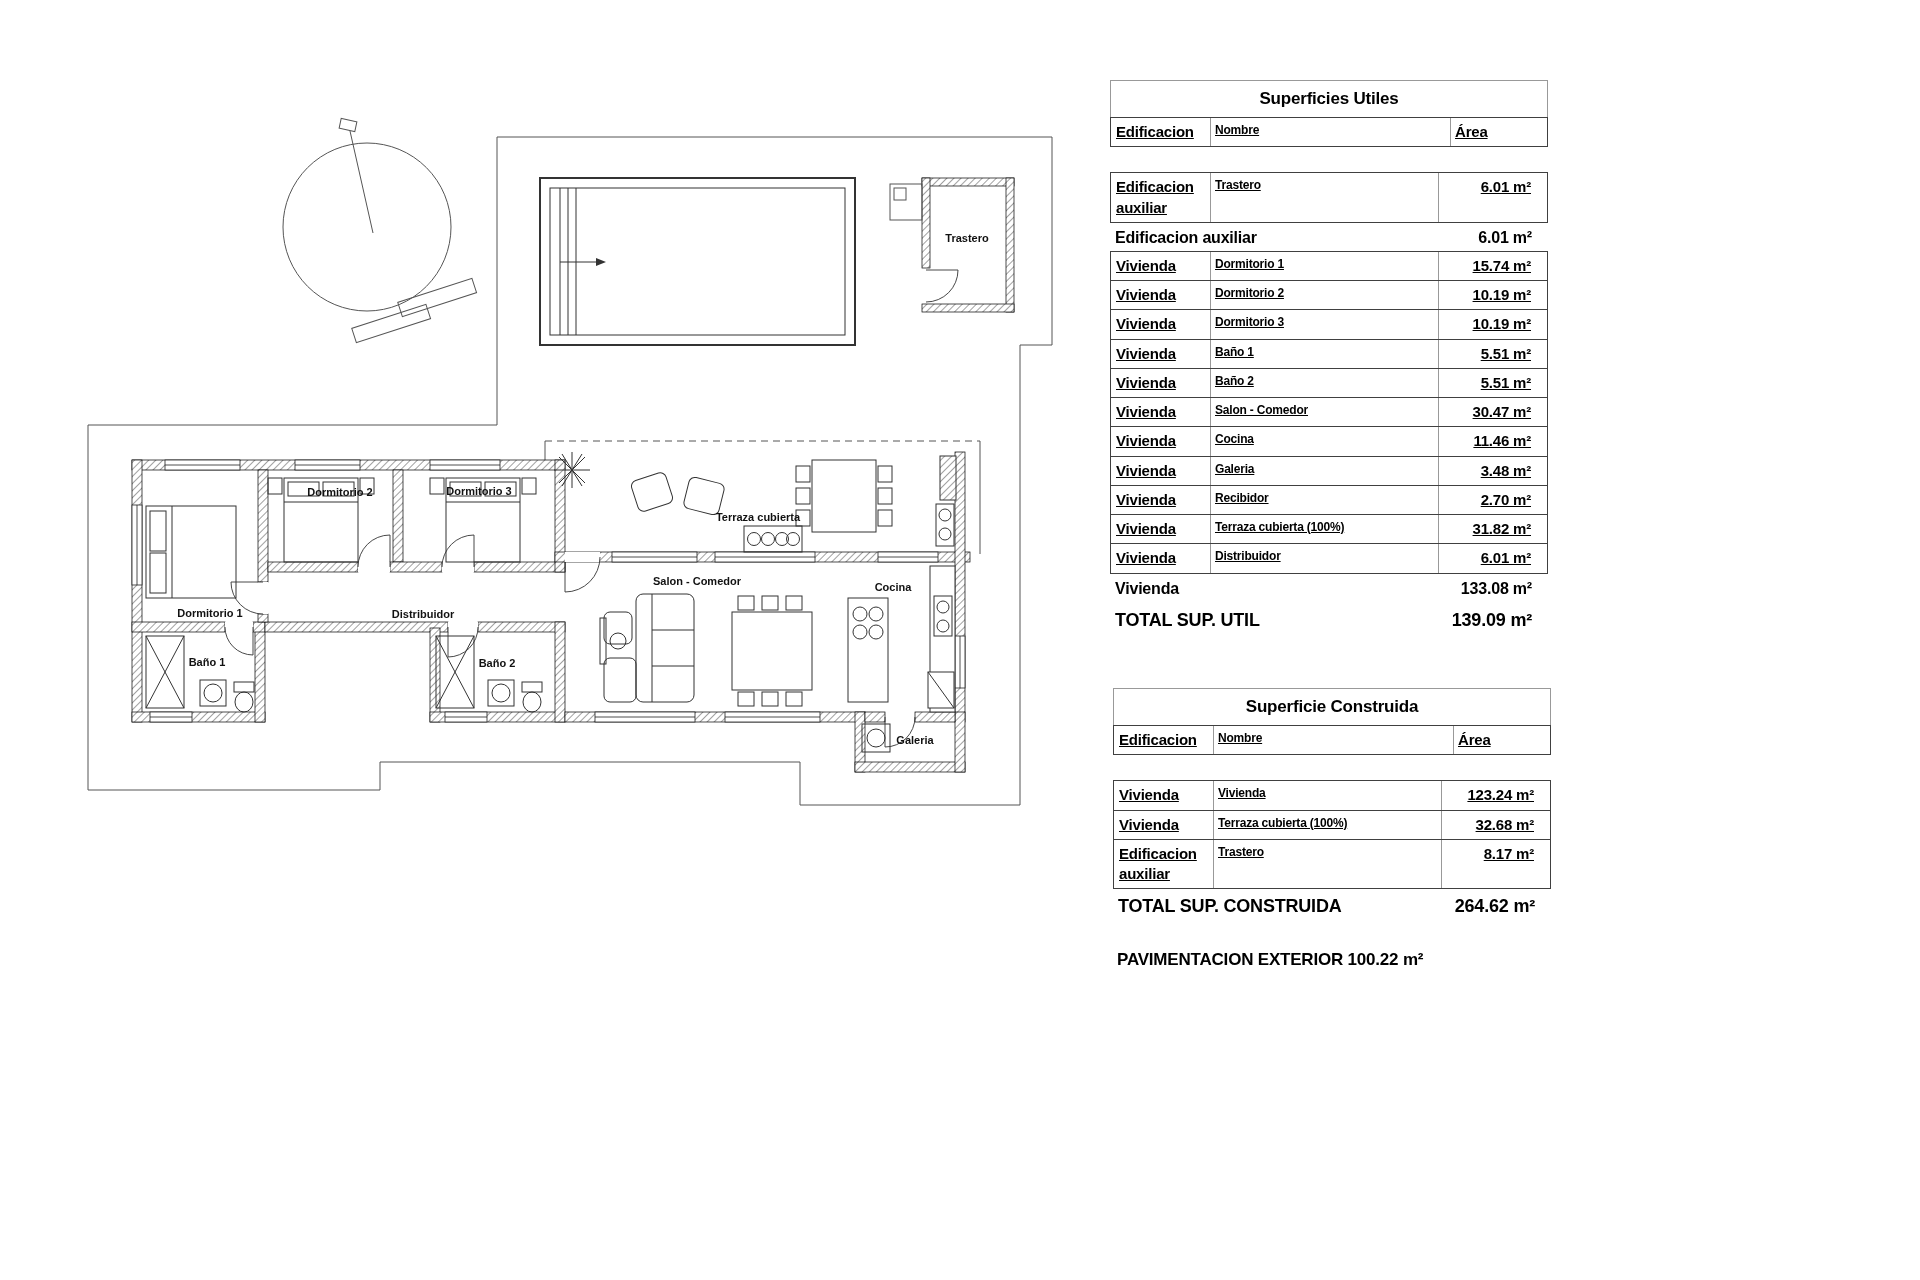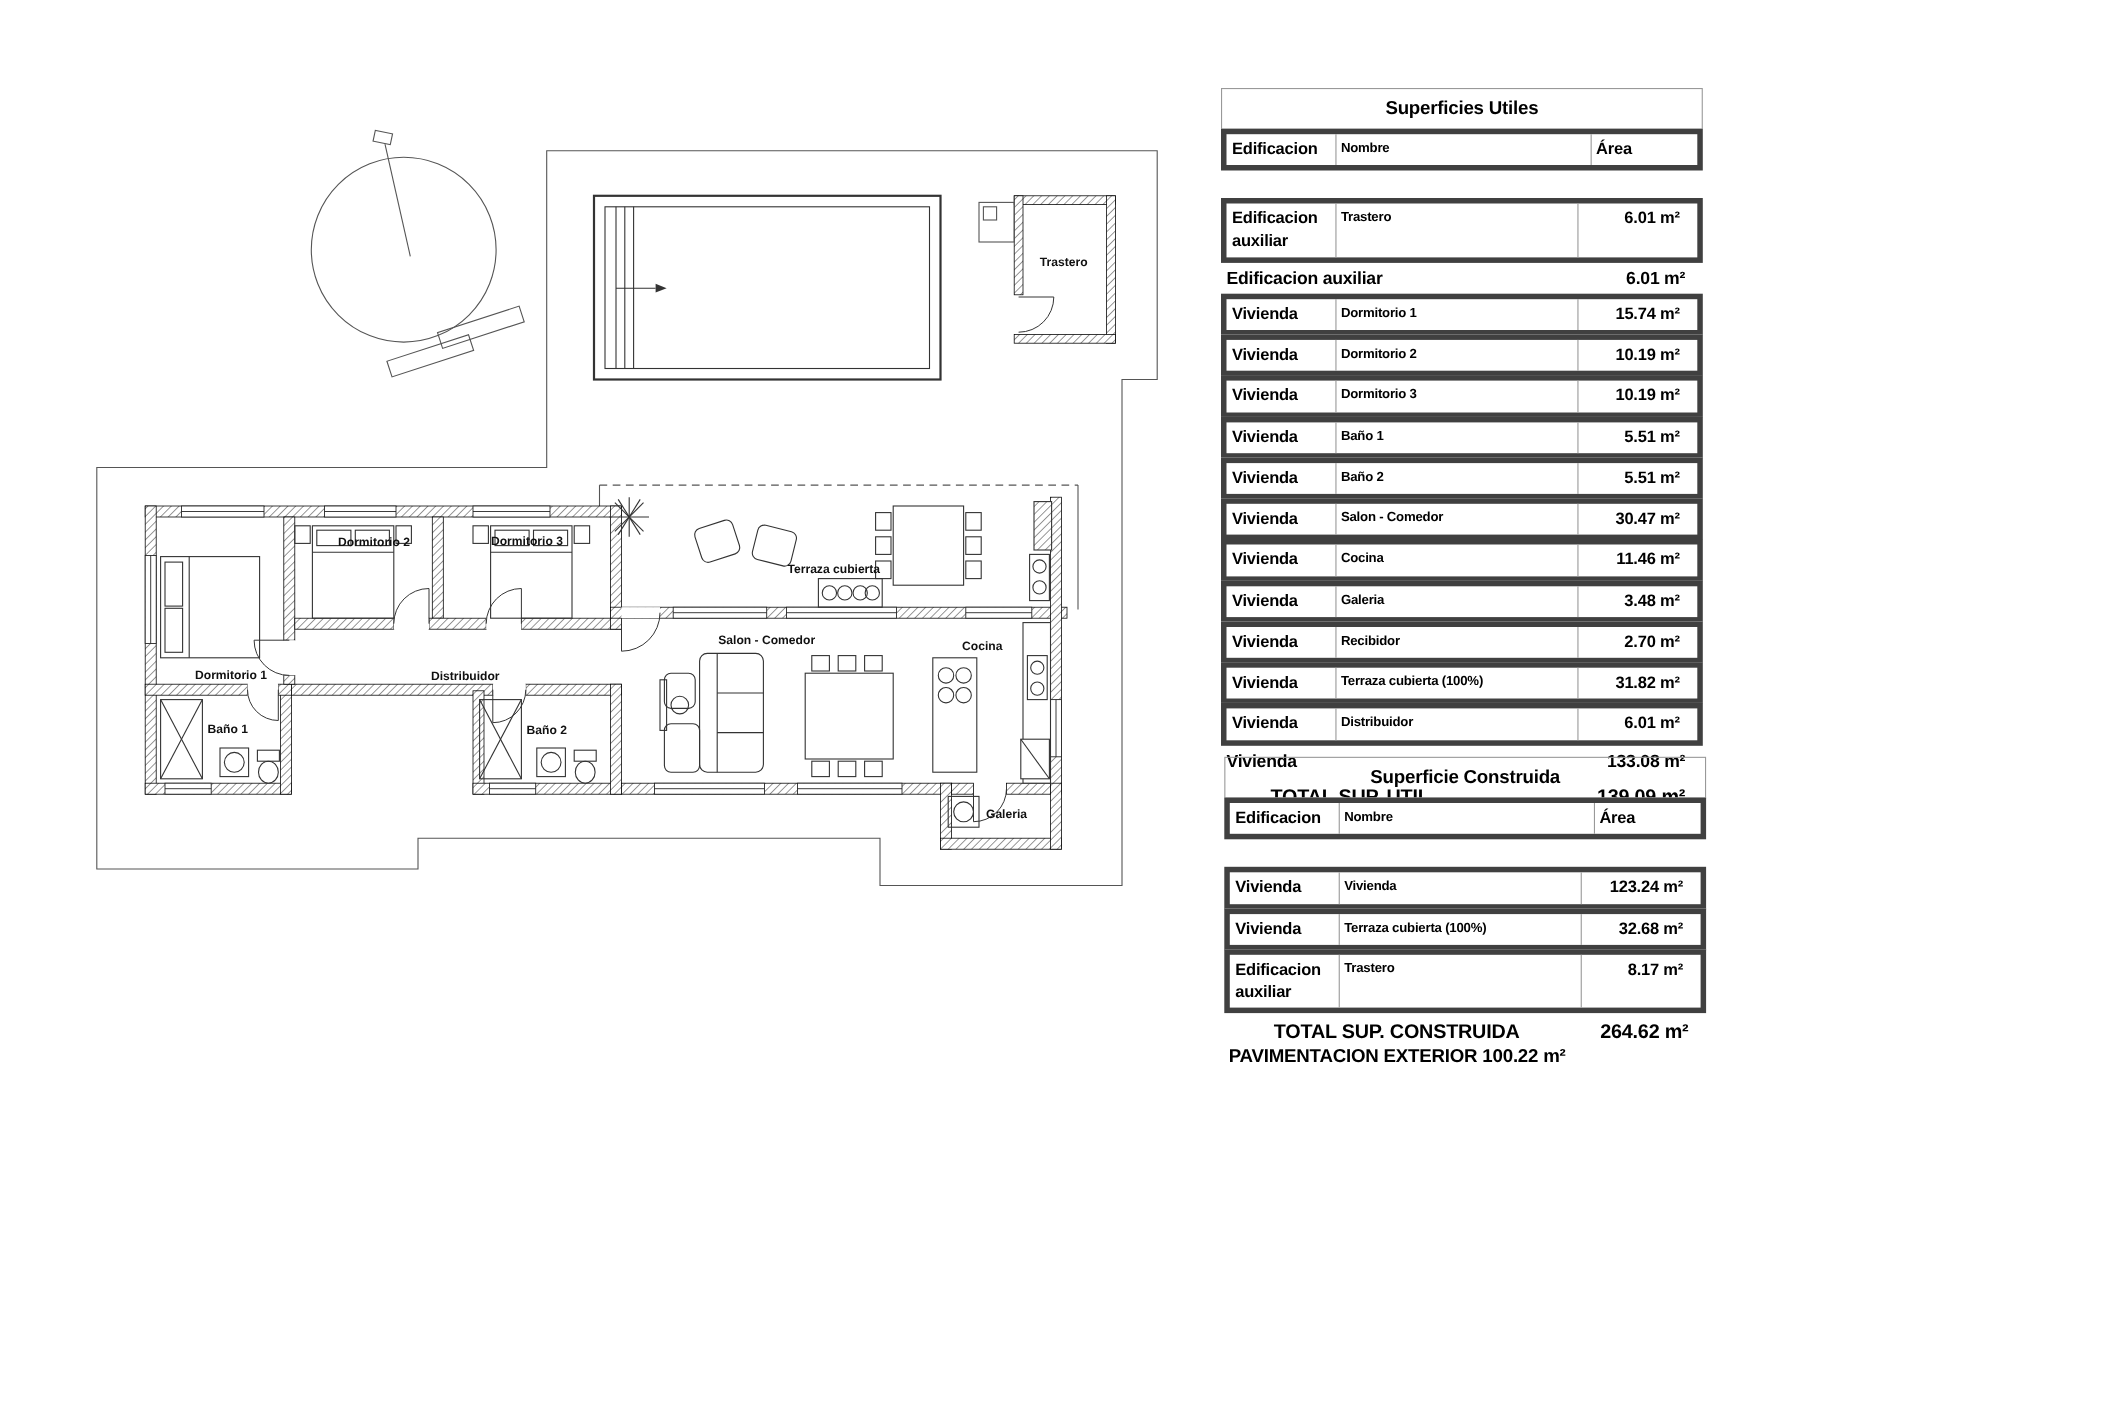--- a/index.html
+++ b/index.html
@@ -17,30 +17,30 @@
   .win line{stroke:#222;stroke-width:.8;}
   .plan-label{font-family:"Liberation Sans",sans-serif;font-weight:bold;font-size:11px;
               fill:#111;text-anchor:middle;letter-spacing:0;}
 
   
   .tbl{position:absolute;width:438px;}
   #tbl-utiles{left:1110px;top:80px;}
   #tbl-constr{left:1113px;top:688px;}
   .t-title{border:1px solid #999;font-weight:700;font-size:17px;text-align:center;padding:8px 2px;}
   .t-row{display:flex;align-items:stretch;background:#fff;}
-  .boxed{border:5px solid #404040;margin-top:-1px;}
+  .boxed{border:1px solid #404040;margin-top:-1px;text-decoration:underline;}
   .c1{width:92px;padding:4px 2px 4px 5px;font-weight:700;font-size:15px;line-height:1.35;}
   .c2{flex:1;padding:4px 4px;font-weight:700;font-size:12px;border-left:1px solid #999;line-height:1.35;}
   .c3{width:88px;padding:4px 16px 4px 4px;font-weight:700;font-size:15px;text-align:right;border-left:1px solid #999;line-height:1.35;}
   .t-head .c3{text-align:left;padding:4px 4px;}
   .gap{height:26px;}
   .sub{display:flex;padding:6px 0 5px 0;}
   .sub .s-label{font-weight:700;font-size:16px;padding-left:5px;}
   .sub .s-value{margin-left:auto;font-weight:700;font-size:16px;padding-right:16px;}
-  .total-row{display:flex;padding:7px 0;margin-left:40px;}
+  .total-row{display:flex;padding:7px 0;}
   .total-row .s-label{font-weight:700;font-size:18px;padding-left:5px;}
   .total-row .s-value{margin-left:auto;font-weight:700;font-size:18px;padding-right:16px;}
   .pav{position:absolute;left:1117px;top:950px;font-weight:700;font-size:17px;}
 </style>
 </head>
 <body>
 
 <div class="canvas">
 
   <svg class="plan-svg" width="1100" height="1280" viewBox="0 0 1100 1280">

